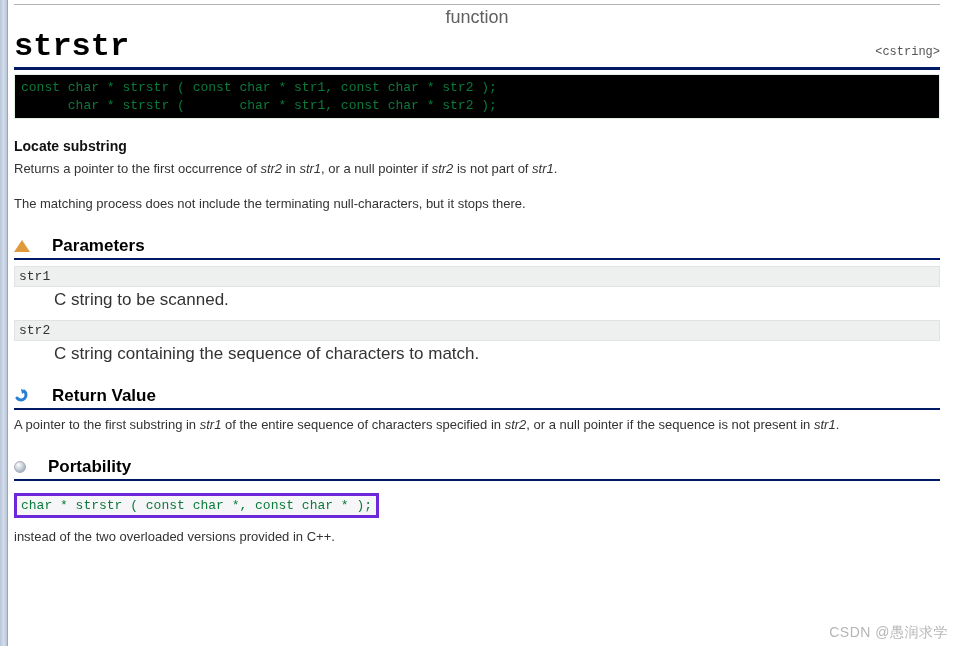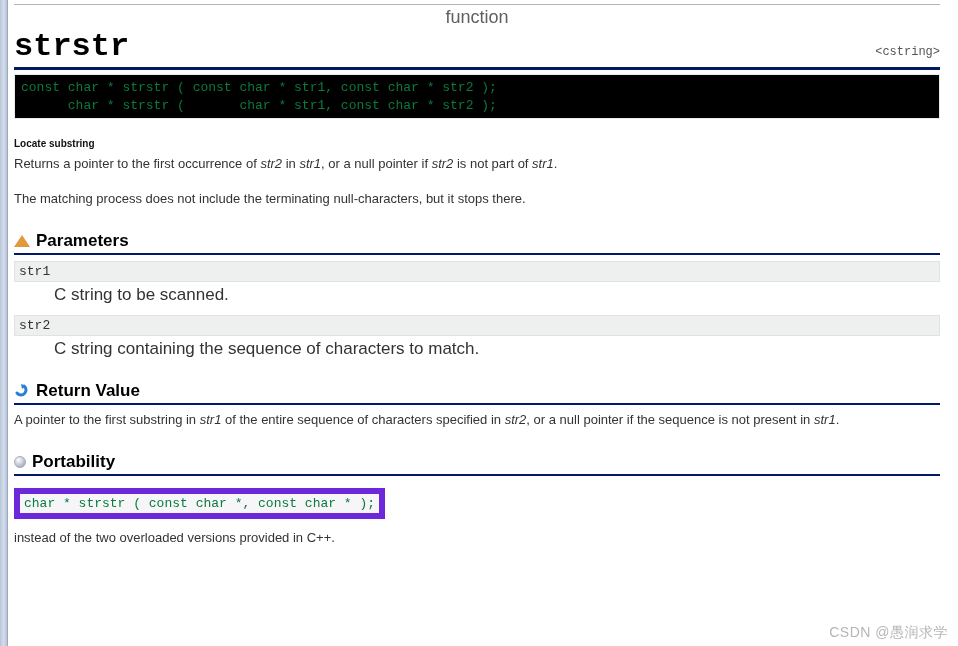--- a/index.html
+++ b/index.html
@@ -56,42 +56,42 @@
     padding: 4px 6px;
     font-family: "Courier New", monospace;
     font-size: 13px;
     color: #0b7a3b;
     white-space: pre;
     line-height: 1.35;
     margin-bottom: 10px;
   }
   .subtitle {
     font-weight: bold;
-    font-size: 10px;
+    font-size: 14px;
     margin-bottom: 6px;
     color: #111;
     margin-top: 19px;
   }
   p.desc {
     font-size: 13px;
     line-height: 1.45;
     margin-bottom: 16px;
     color: #333;
   }
   em { font-style: italic; }
   .section {
     margin-top: 22px;
   }
   .section-head {
     display: flex;
     align-items: center;
     border-bottom: 2px solid #001a66;
     padding-bottom: 2px;
     margin-bottom: 6px;
-    gap: 6px;
+    gap: 22px;
   }
   .section-head h2 {
     font-size: 17px;
     font-weight: bold;
     color: #000;
   }
   .ico-triangle {
     width: 0; height: 0;
     border-left: 8px solid transparent;
     border-right: 8px solid transparent;
@@ -126,21 +126,21 @@
   .param-desc {
     margin-left: 40px;
     margin-top: 3px;
     font-size: 17px;
   }
   .code-inline {
     font-family: "Courier New", monospace;
     font-size: 13px;
     color: #0b7a3b;
     background: #f6f6f8;
-    border: 6px solid #6d28d9;
+    border: 3px solid #6d28d9;
     padding: 2px 4px;
     display: inline-block;
     margin: 6px 0 10px 0;
   }
   .watermark {
     position: absolute;
     right: 10px;
     bottom: 4px;
     font-size: 14px;
     color: rgba(120,120,120,0.55);

